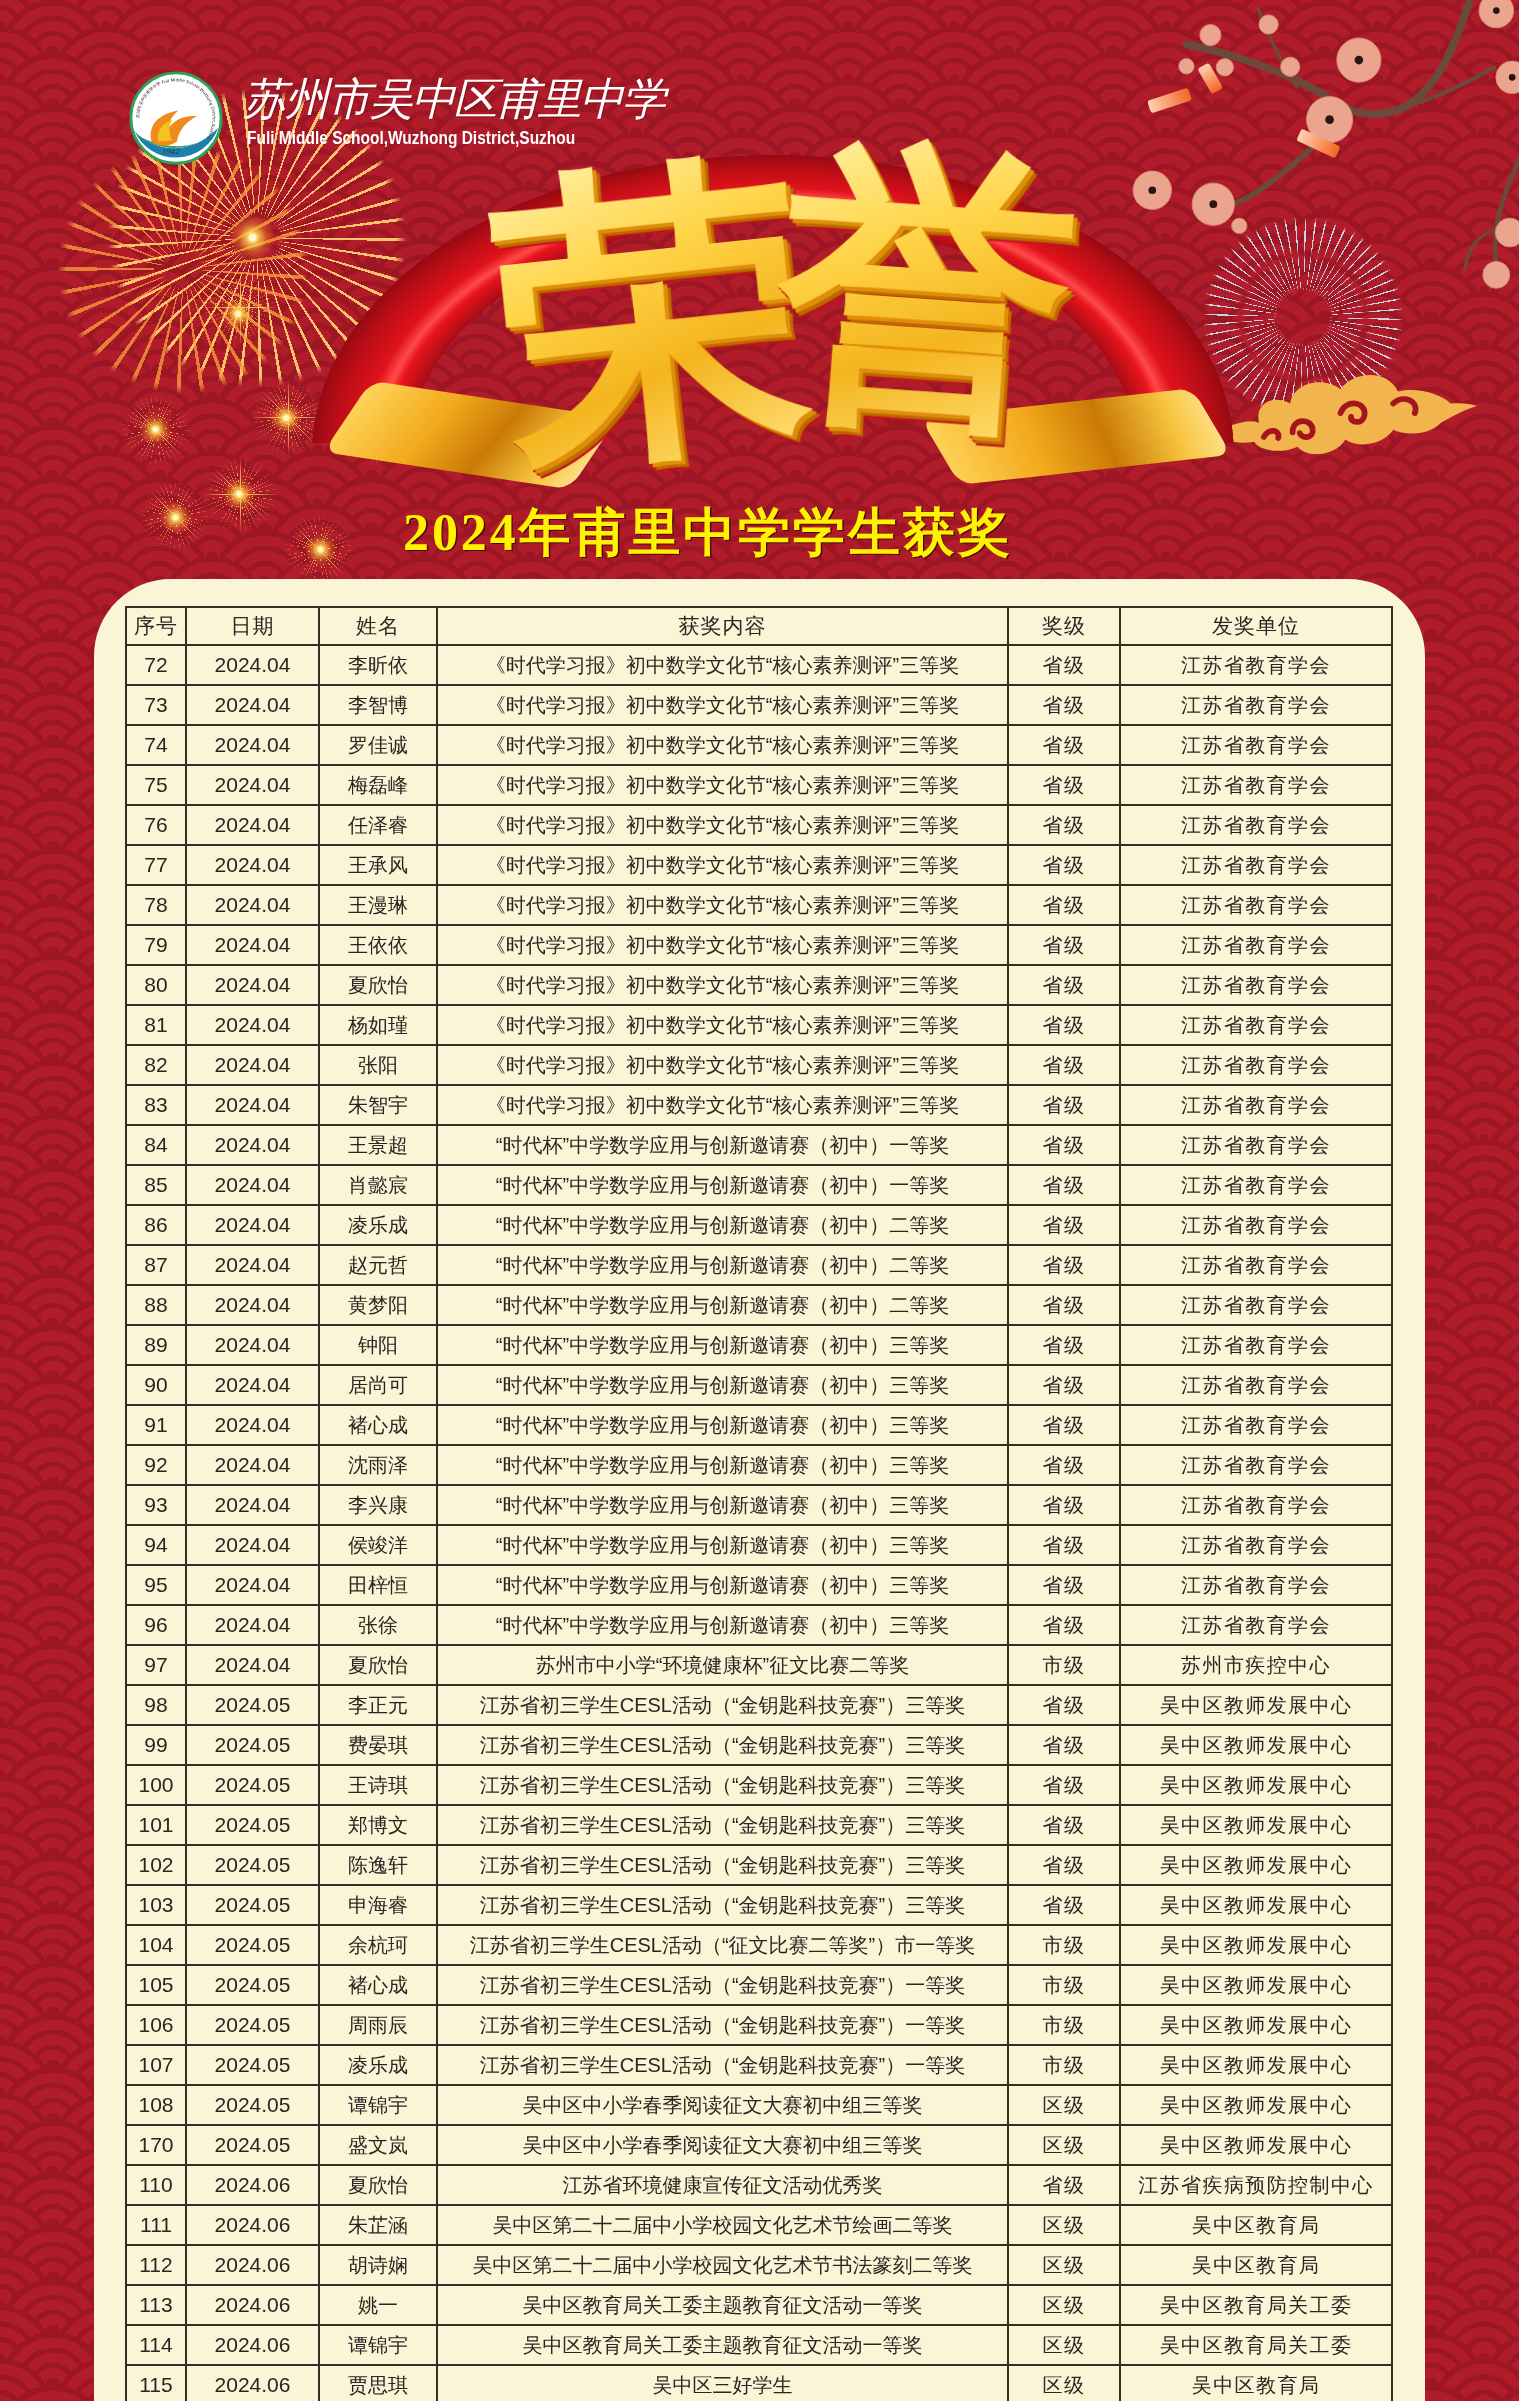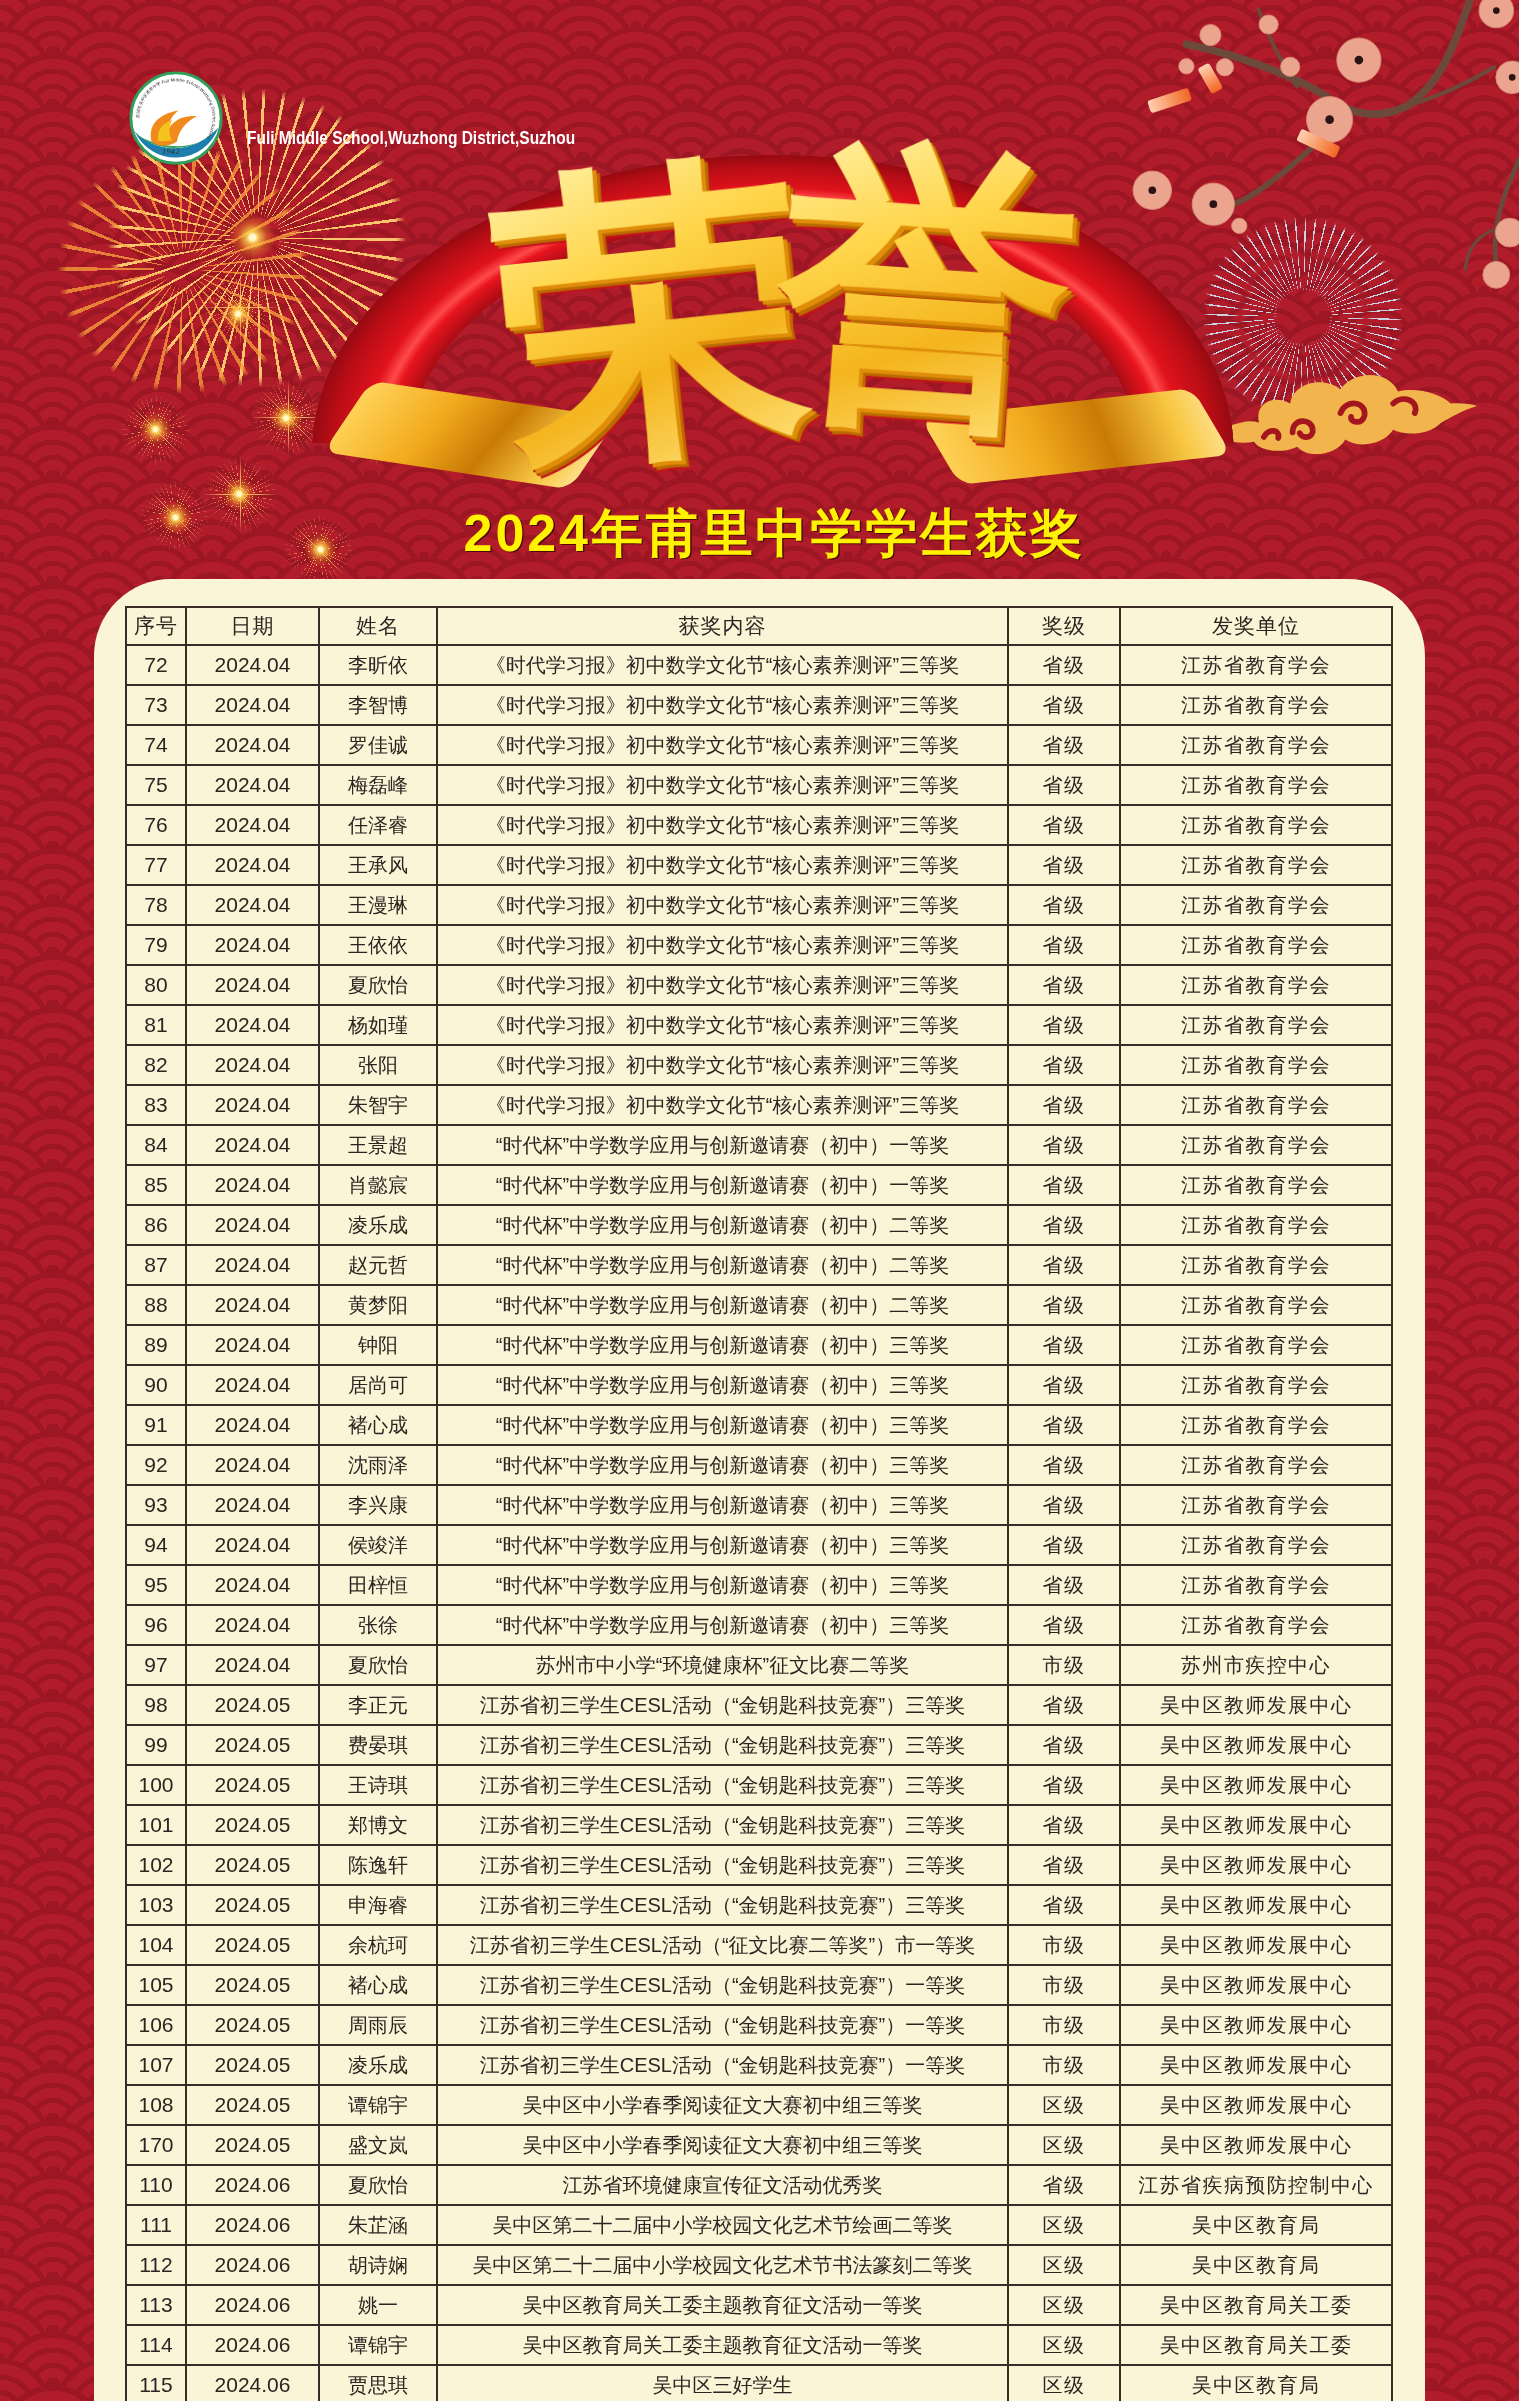--- a/index.html
+++ b/index.html
@@ -32,21 +32,21 @@
     -webkit-mask:radial-gradient(circle, #000 0 30%, transparent 70%);mask:radial-gradient(circle, #000 0 30%, transparent 70%);}
   
   .ring-wrap{left:312px;top:155px;width:922px;height:288px;overflow:hidden;}
   .ring{position:absolute;left:0;top:0;width:922px;height:596px;border-radius:50%;
     background:radial-gradient(ellipse closest-side, transparent 0 79%, #A90C14 79%, #E8141E 84%, #FF4A4A 86%, #E0121B 89%, #B80D16 96%, #960A11 100%, transparent 100%);}
   .ribbon-gold{position:absolute;background:linear-gradient(100deg,#FFD45A 0%,#F2A91C 35%,#C97A06 60%,#F7C640 85%,#FFE08A 100%);border-radius:14.4px;}
   
   .headline-char{position:absolute;font-family:"DejaVu Serif",serif;font-weight:bold;line-height:1;color:#FFD23A;
     background:linear-gradient(160deg,#FFF2A8 0%,#FFD54A 35%,#F4B51E 65%,#FFE27A 100%);-webkit-background-clip:text;background-clip:text;-webkit-text-fill-color:transparent;
     filter:drop-shadow(4.8px 4.8px 0 #E08E0A) drop-shadow(3.8px 3.8px 0 #B96A00) drop-shadow(1.9px 2.9px 0 #C4121A);}
-  .title{left:403px;top:504px;width:682px;text-align:right;font-family:Liberation Sans, sans-serif;font-weight:bold;font-size:52px;line-height:58px;color:#FFF200;letter-spacing:2.9px;white-space:nowrap;text-shadow:1.4px 1.4px 0 #4A0808;}
+  .title{left:403px;top:504px;width:682px;text-align:left;font-family:Liberation Serif, serif;font-weight:bold;font-size:52px;line-height:58px;color:#FFF200;letter-spacing:2.9px;white-space:nowrap;text-shadow:1.4px 1.4px 0 #4A0808;}
   .confetti{position:absolute;width:43px;height:12.5px;background:linear-gradient(90deg,#FFD1B0,#F26522);border-radius:2.9px;}
   
   .panel{left:94px;top:579px;width:1331px;height:2980px;background:#FBF5D8;border-radius:77px 77px 53px 53px;}
   .grid{left:125px;top:606px;display:grid;
     grid-template-columns:60px 133px 118px 571px 112px 272px;
     grid-template-rows:38px;grid-auto-rows:40px;
     border-left:2.4px solid #3B2B27;border-top:2.4px solid #3B2B27;}
   .grid > .row{display:contents;}
   .cell{box-sizing:border-box;border-right:2.4px solid #3B2B27;border-bottom:2.4px solid #3B2B27;display:flex;align-items:center;justify-content:center;white-space:nowrap;overflow:hidden;font-size:20px;color:#2E2320;}
   .hcell{font-family:Liberation Mono, monospace;font-size:21px;letter-spacing:1px;}
@@ -82,20 +82,21 @@
         <path id="ringpath" d="M100,100 m-78,0 a78,78 0 1,1 156,0 a78,78 0 1,1 -156,0"></path>
       </defs>
     <circle cx="100" cy="100" r="96" fill="#ffffff" stroke="#2FA05A" stroke-width="6"></circle>
     <path d="M12,128 C50,170 130,185 190,120 A96,96 0 0 1 12,128 Z" fill="#1C7FAE"></path>
     <path d="M20,138 C60,170 130,178 186,128 C150,165 80,172 20,138 Z" fill="#2FA05A"></path>
     <path d="M48,150 C40,115 62,92 105,84 C92,96 84,106 86,120 C100,100 122,94 145,96 C122,108 106,126 102,150 C88,160 64,164 48,150 Z" fill="#F08A1C"></path>
     <path d="M62,150 C58,125 72,110 92,104 C84,118 84,132 92,148 Z" fill="#F6C21E"></path>
     <text x="70" y="176" font-size="15" font-style="italic" fill="#333" font-family="DejaVu Serif, serif">1942</text>
     <text font-size="9" fill="#2a2a2a" font-family="DejaVu Sans, sans-serif"><textPath href="#ringpath">苏州市吴中区甫里中学  Fuli Middle School,Wuzhong District,Suzhou</textPath></text>
   </svg>
+  <div class="abs school-cn">苏州市吴中区甫里中学</div>
   <div class="abs school-en">Fuli Middle School,Wuzhong District,Suzhou</div>
 
   <svg class="abs" style="left:1119px;top:0;" width="401" height="394" viewBox="2330 0 834 820">
     <g stroke="#6B4A3C" stroke-linecap="round" fill="none">
       <path d="M3060,0 C3020,120 2990,180 2930,220 C2870,250 2810,240 2760,200 C2680,150 2560,110 2470,92" stroke-width="16"></path>
       <path d="M2800,240 C2740,300 2680,360 2600,410 C2560,432 2520,440 2490,442" stroke-width="12"></path>
       <path d="M2700,180 C2660,120 2640,70 2620,20" stroke-width="8"></path>
       <path d="M2930,220 C3000,200 3060,170 3110,140" stroke-width="9"></path>
       <path d="M3164,330 C3120,420 3100,500 3120,580" stroke-width="10"></path>
       <path d="M3164,470 C3120,470 3060,480 3050,560" stroke-width="7"></path>

